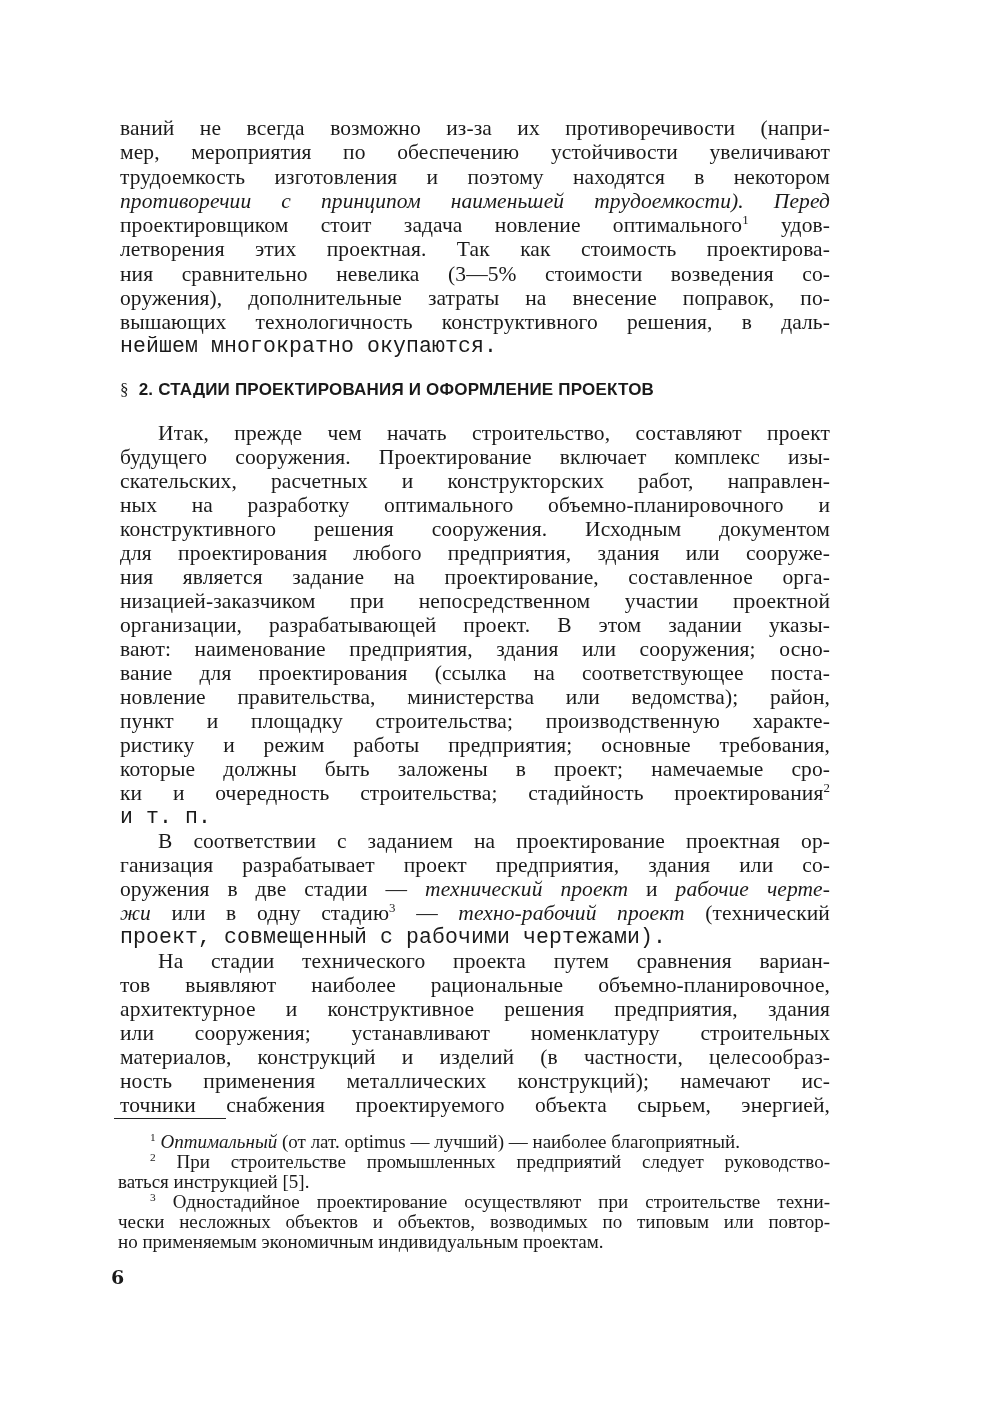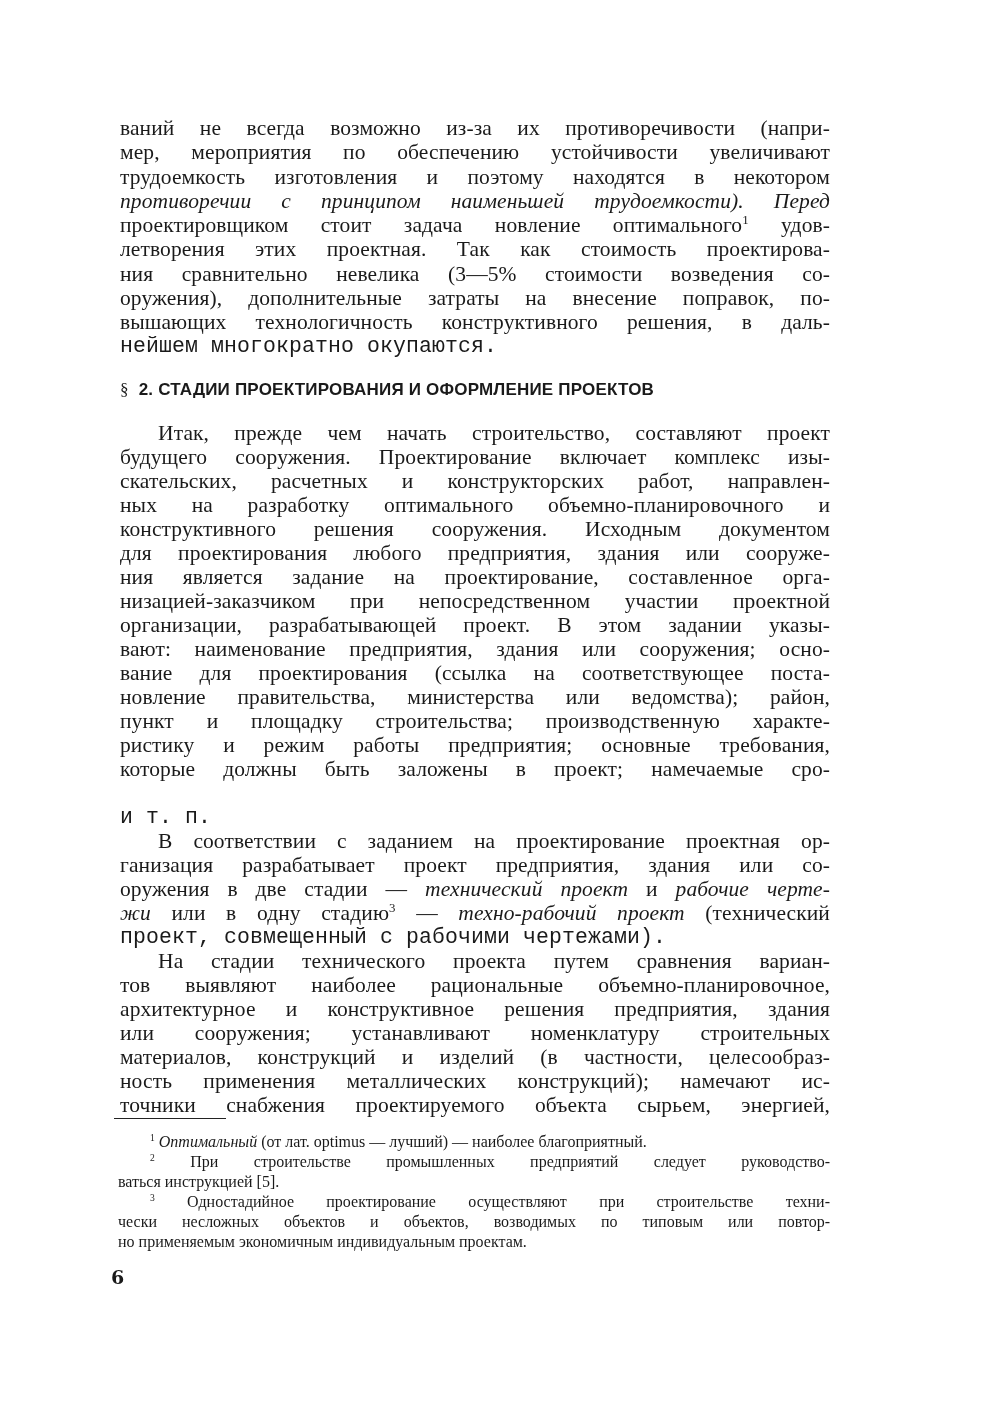--- a/index.html
+++ b/index.html
@@ -7,21 +7,21 @@
          font-family: "Liberation Serif", "DejaVu Serif", serif; color: #1a1a1a; }
   .page { position: absolute; left: 0; top: 0; width: 1000px; height: 1419px; }
   .line { position: absolute; left: 120px; width: 710px; font-size: 21.5px; line-height: 24px;
           white-space: nowrap; text-align: justify; text-align-last: justify; letter-spacing: 0.1px; }
   .line.last { text-align-last: left; font-family: Liberation Mono, monospace; }
   .line.indent { left: 158px; width: 672px; }
   .heading { position: absolute; left: 120px; top: 379px; width: 640px; font-family: "Liberation Sans", "DejaVu Sans", sans-serif;
              font-weight: bold; font-size: 17px; line-height: 22px; white-space: nowrap; letter-spacing: 0.2px; }
   .heading .sect { margin-right: 10px; font-family: "Liberation Serif", serif; font-weight: normal; }
   .fnrule { position: absolute; left: 114px; top: 1118px; width: 112px; height: 0; border-top: 1.5px solid #222; }
-  .fn { position: absolute; left: 118px; width: 712px; font-size: 16px; line-height: 20px; white-space: nowrap;
+  .fn { position: absolute; left: 118px; width: 712px; font-size: 19px; line-height: 20px; white-space: nowrap;
         text-align: justify; text-align-last: justify; }
   .fn.last { text-align-last: left; }
   .fn.indent { left: 150px; width: 680px; }
   sup { font-size: 60%; line-height: 0; vertical-align: super; }
   i { }
   .pagenum { position: absolute; left: 111px; top: 1266px; font-weight: bold; font-size: 19px; font-family: "DejaVu Serif", serif; }
 </style>
 </head>
 <body>
 
@@ -48,20 +48,21 @@
   <div class="line" style="top:517px">конструктивного решения сооружения. Исходным документом</div>
   <div class="line" style="top:565px">ния является задание на проектирование, составленное орга-</div>
   <div class="line" style="top:589px">низацией-заказчиком при непосредственном участии проектной</div>
   <div class="line" style="top:613px">организации, разрабатывающей проект. В этом задании указы-</div>
   <div class="line" style="top:637px">вают: наименование предприятия, здания или сооружения; осно-</div>
   <div class="line" style="top:661px">вание для проектирования (ссылка на соответствующее поста-</div>
   <div class="line" style="top:685px">новление правительства, министерства или ведомства); район,</div>
   <div class="line" style="top:709px">пункт и площадку строительства; производственную характе-</div>
   <div class="line" style="top:733px">ристику и режим работы предприятия; основные требования,</div>
   <div class="line" style="top:757px">которые должны быть заложены в проект; намечаемые сро-</div>
+  <div class="line" style="top:781px"><span>ки и очередность строительства; стадийность проектирования</span><sup>2</sup></div>
   <div class="line last" style="top:805px">и т. п.</div>
 
   <div class="line indent" style="top:829px">В соответствии с заданием на проектирование проектная ор-</div>
   <div class="line" style="top:853px">ганизация разрабатывает проект предприятия, здания или со-</div>
   <div class="line" style="top:877px"><span>оружения в две стадии — </span><i>технический проект</i><span> и </span><i>рабочие черте-</i></div>
   <div class="line" style="top:901px"><i>жи</i><span> или в одну стадию</span><sup>3</sup><span> — </span><i>техно-рабочий проект</i><span> (технический</span></div>
   <div class="line last" style="top:925px">проект, совмещенный с рабочими чертежами).</div>
 
   <div class="line indent" style="top:949px">На стадии технического проекта путем сравнения вариан-</div>
   <div class="line" style="top:973px">тов выявляют наиболее рациональные объемно-планировочное,</div>

